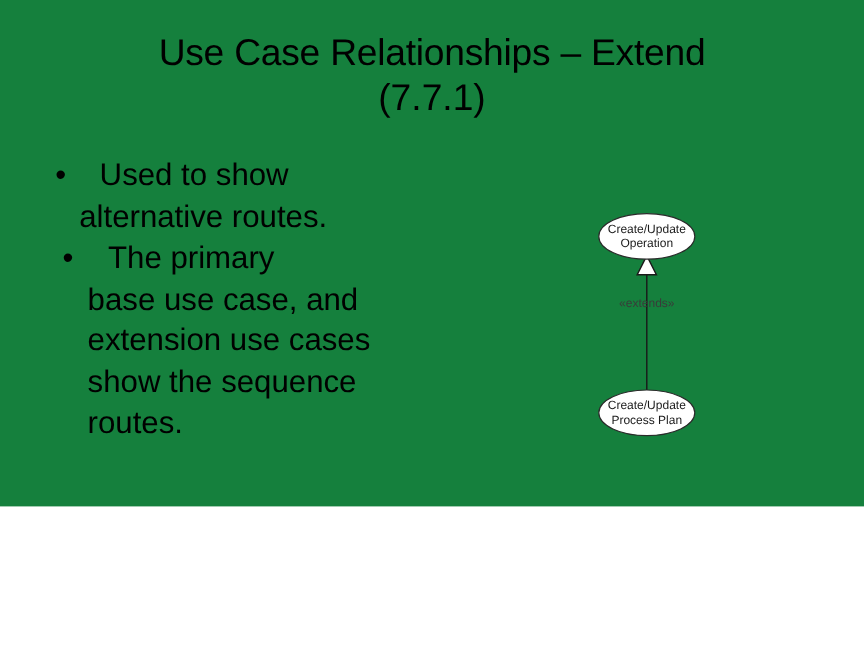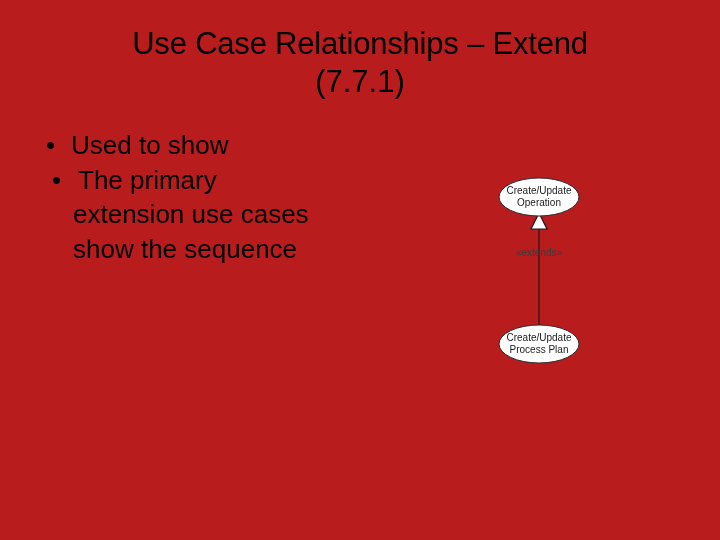--- a/index.html
+++ b/index.html
@@ -14,22 +14,22 @@
     overflow: hidden;
     font-family: "Liberation Sans", "DejaVu Sans", sans-serif;
     color: #000000;
     position: relative;
   }
 
   #slide {
     position: absolute;
     left: 0; top: 0;
     width: 720px;
-    height: 540px;
-    background: #b91c1c;
+    height: 422px;
+    background: #15803d;
   }
 
   
   .slide-title {
     position: absolute;
     left: 40px;
     top: 25px;
     width: 640px;
     text-align: center;
     font-size: 31px;
@@ -79,21 +79,21 @@
   }
   .bullet-text {
     display: block;
   }
   .bullet-line {
     display: block;
     white-space: nowrap;
   }
   
   .bullet-line.first {
-    margin-left: 5px;
+    margin-left: 17px;
   }
 
   
   .uml-diagram {
     position: absolute;
     left: 470px;
     top: 175px;
     width: 140px;
     height: 200px;
     text-align: right;
@@ -136,29 +136,32 @@
     <span class="title-line title-line-1">Use Case Relationships – Extend</span>
     <span class="title-line title-line-2">(7.7.1)</span>
   </h1>
 
   <div class="body-block">
 
     <div class="bullet-item level-1">
       <span class="bullet-marker">•</span>
       <span class="bullet-text">
         <span class="bullet-line first">Used to show</span>
+        <span class="bullet-line">alternative routes.</span>
       </span>
     </div>
 
     <div class="bullet-item level-2">
       <span class="bullet-marker">•</span>
       <span class="bullet-text">
         <span class="bullet-line first">The primary</span>
+        <span class="bullet-line">base use case, and</span>
         <span class="bullet-line">extension use cases</span>
         <span class="bullet-line">show the sequence</span>
+        <span class="bullet-line">routes.</span>
       </span>
     </div>
 
   </div>
 
   <div class="uml-diagram">
     <svg width="140" height="200" viewBox="0 0 140 200" xmlns="http://www.w3.org/2000/svg">
 
       <line class="uml-line" x1="69" y1="150" x2="69" y2="54"></line>
 

